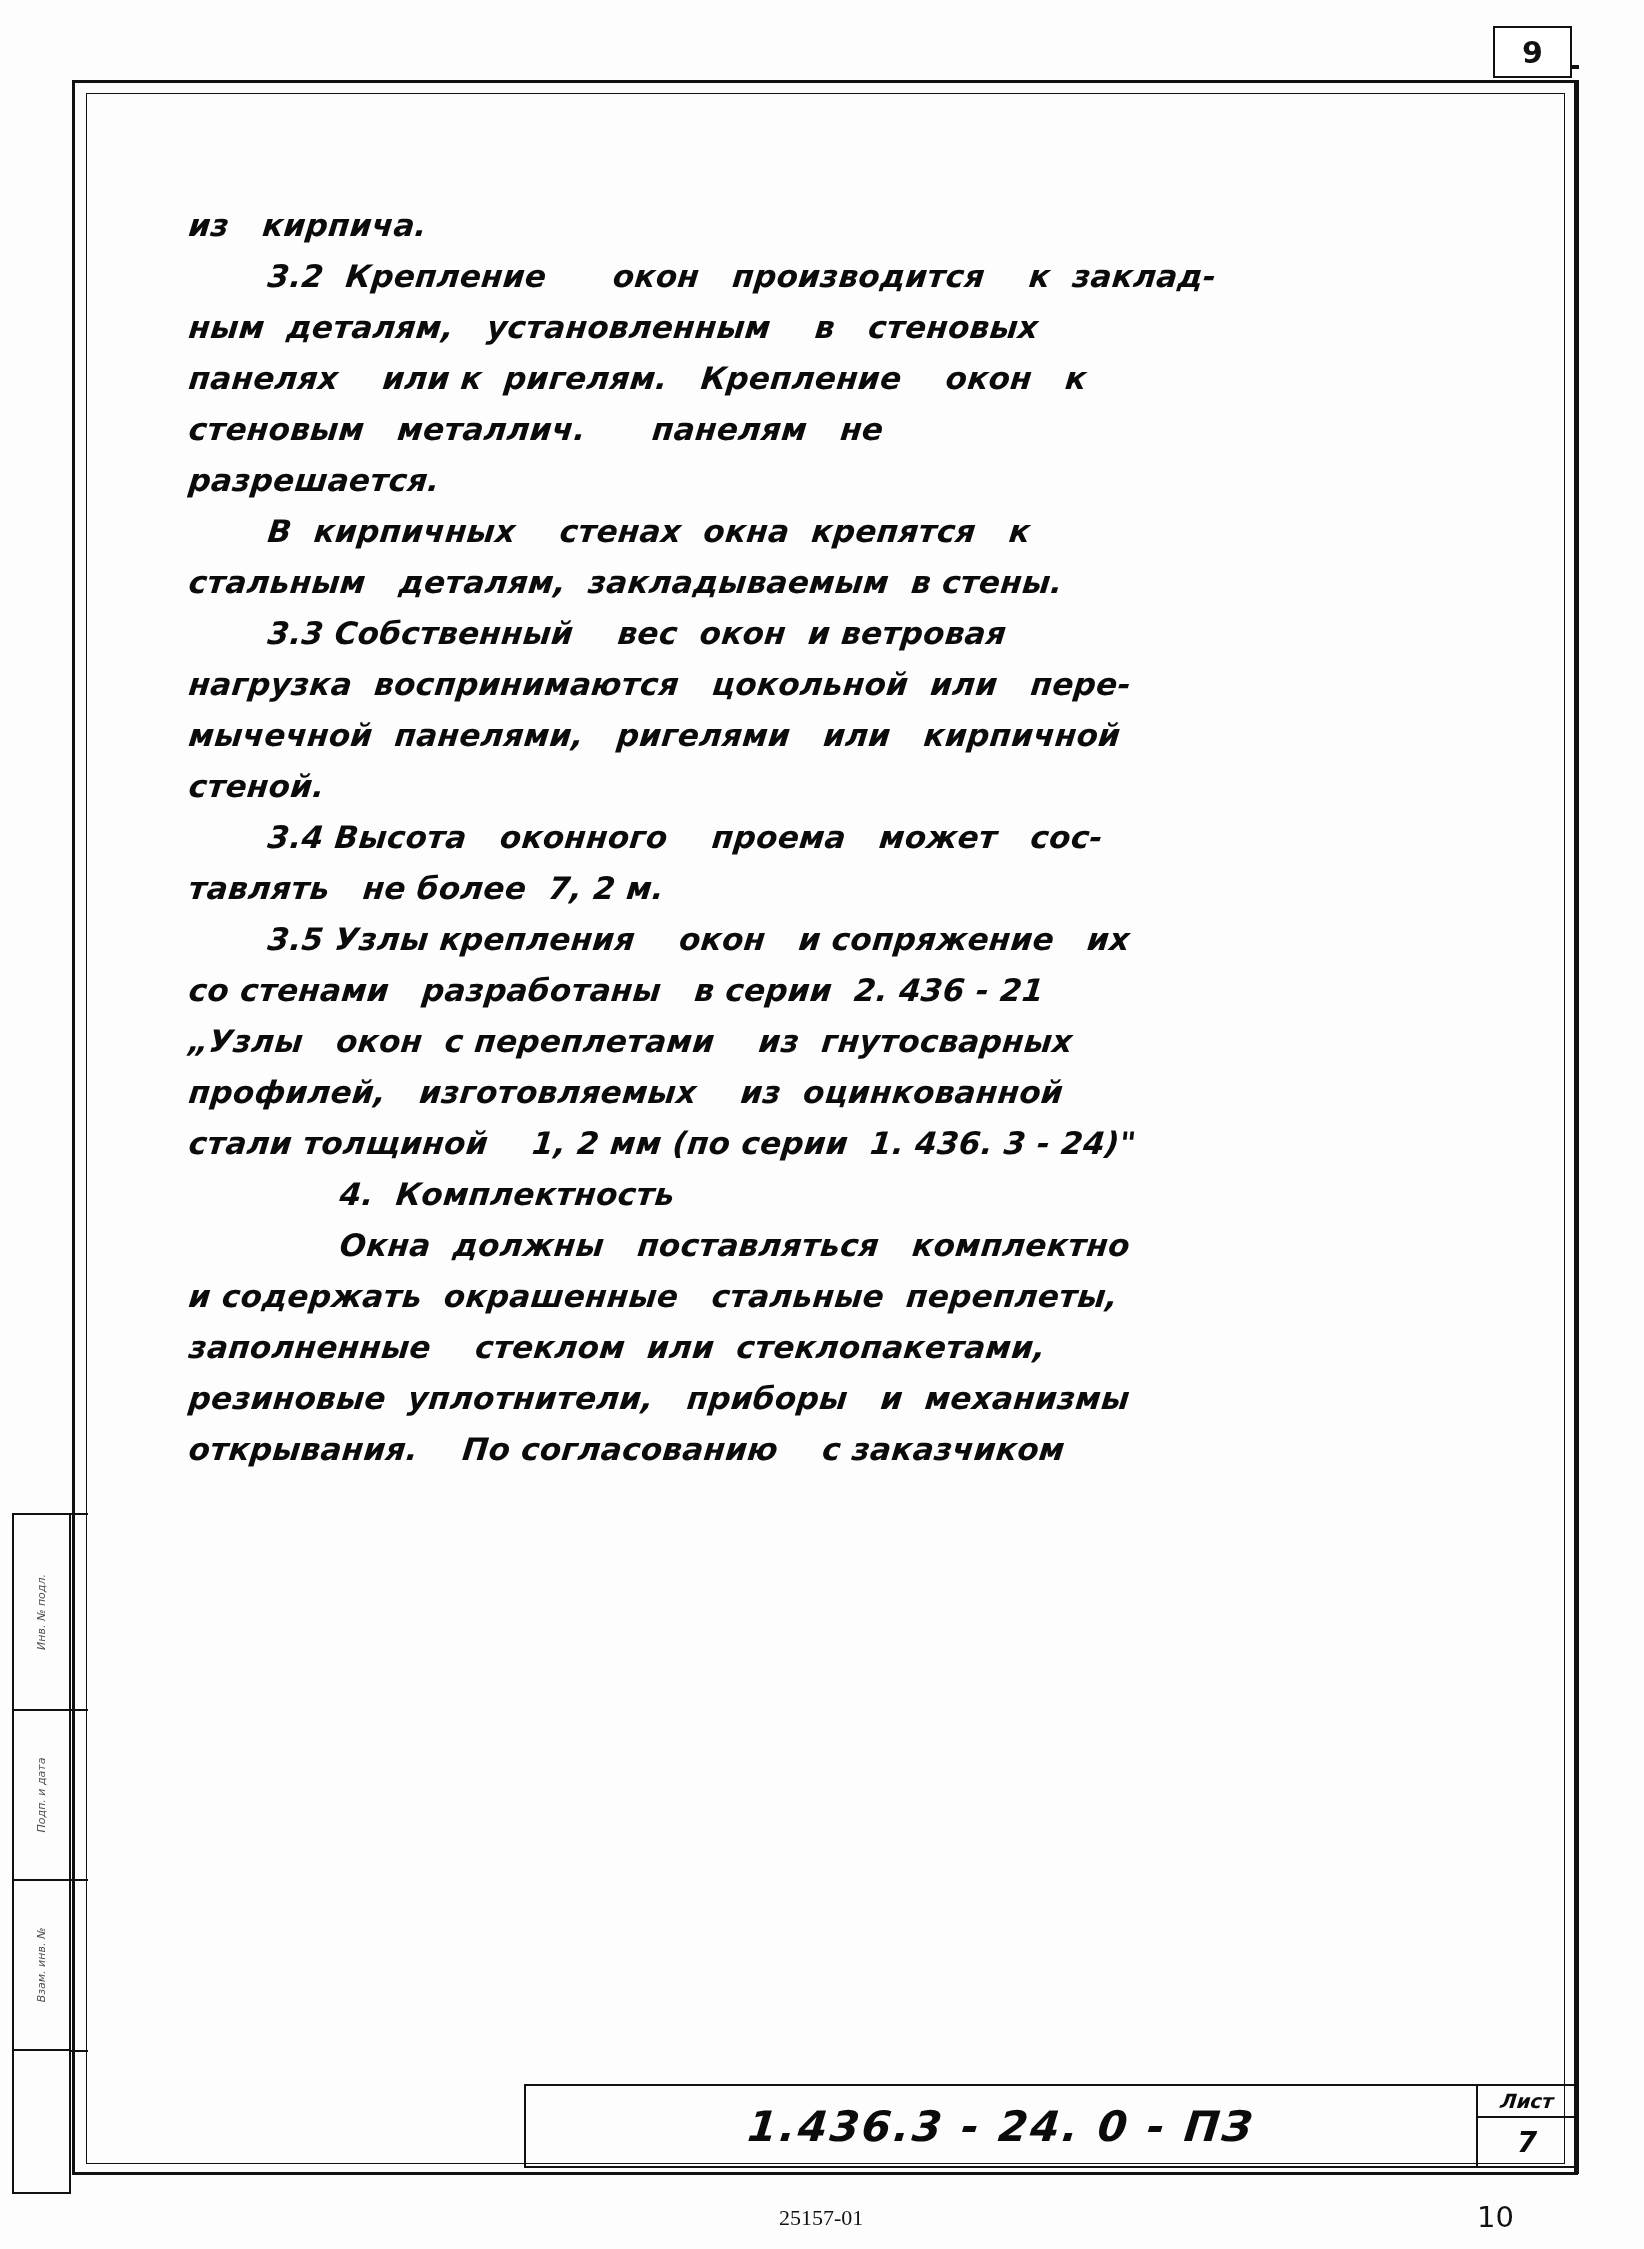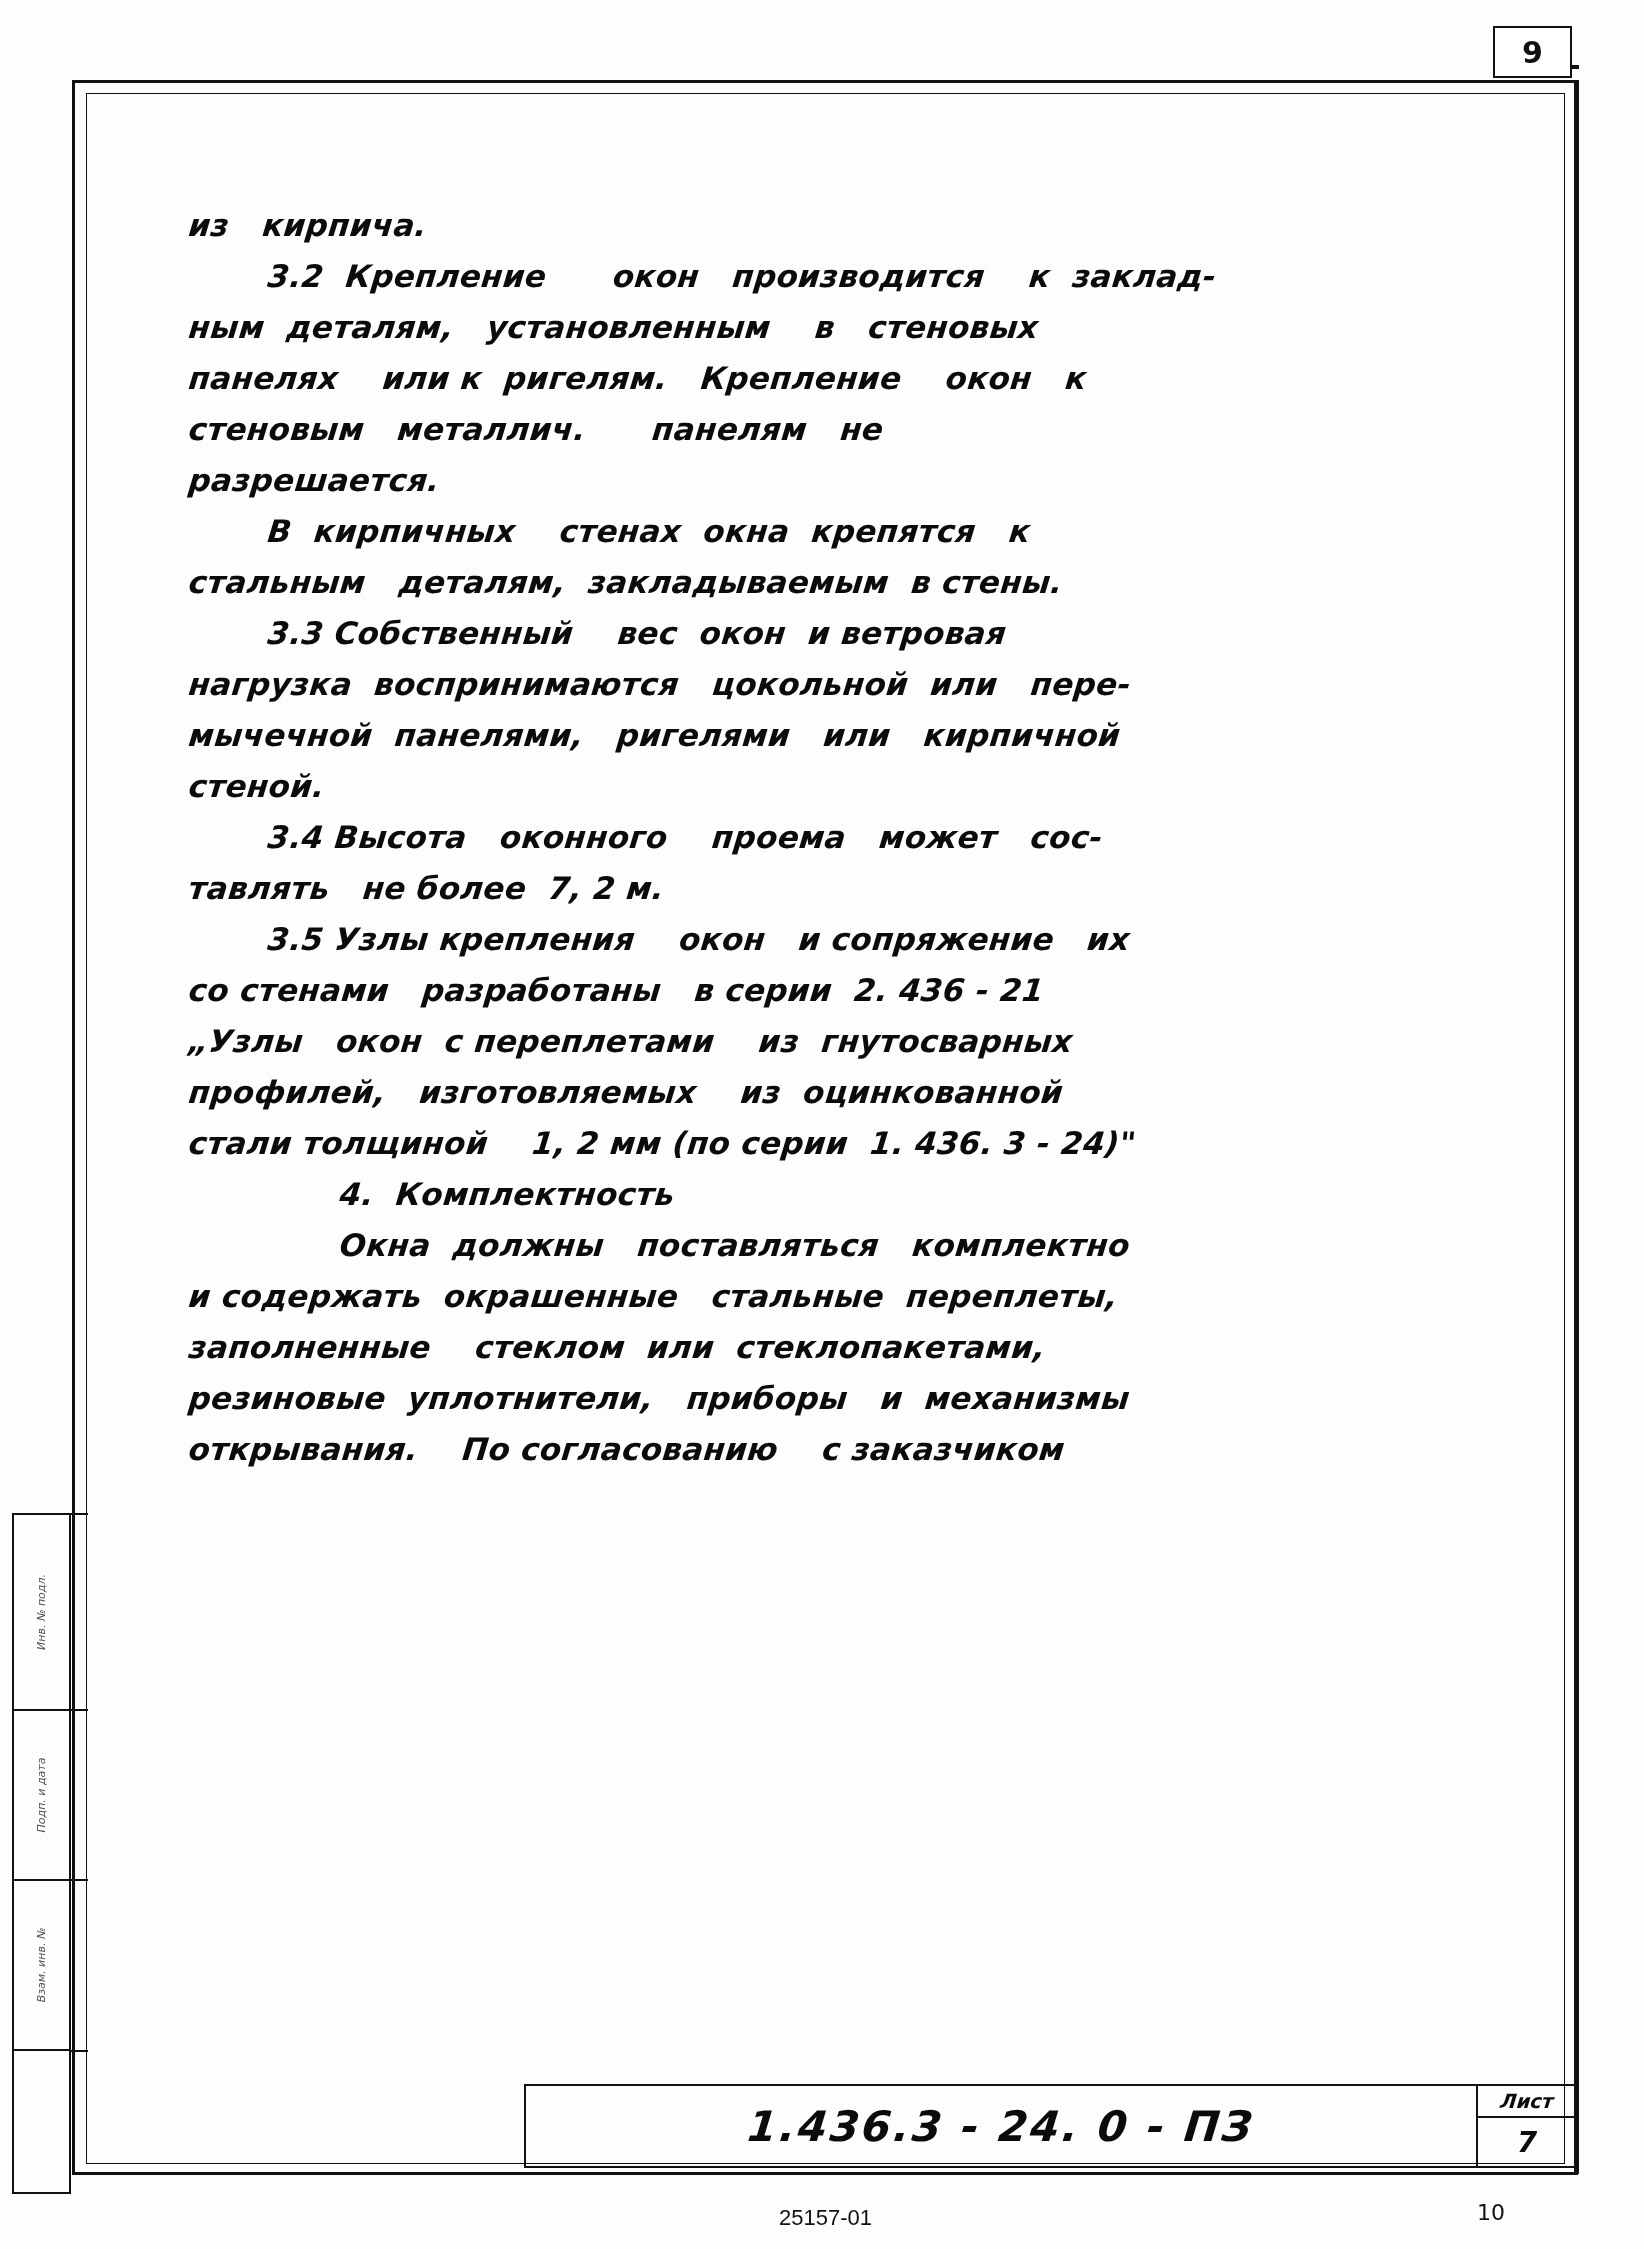--- a/index.html
+++ b/index.html
@@ -180,30 +180,30 @@
     font-weight: bold;
     font-size: 29px;
     color: #0b0b0b;
   }
 
   
   .footer-left {
     position: absolute;
     left: 779px;
     top: 2205px;
-    font-family: Liberation Sans, sans-serif;
+    font-family: Liberation Serif, serif;
     font-size: 22px;
     color: #111;
   }
   .footer-right {
     position: absolute;
     left: 1477px;
     top: 2200px;
     font-family: "DejaVu Sans", sans-serif;
-    font-size: 22px;
+    font-size: 29px;
     color: #111;
   }
 
   
   .edge-art {
     position: absolute;
     background: #111;
   }
 </style>
 </head>

